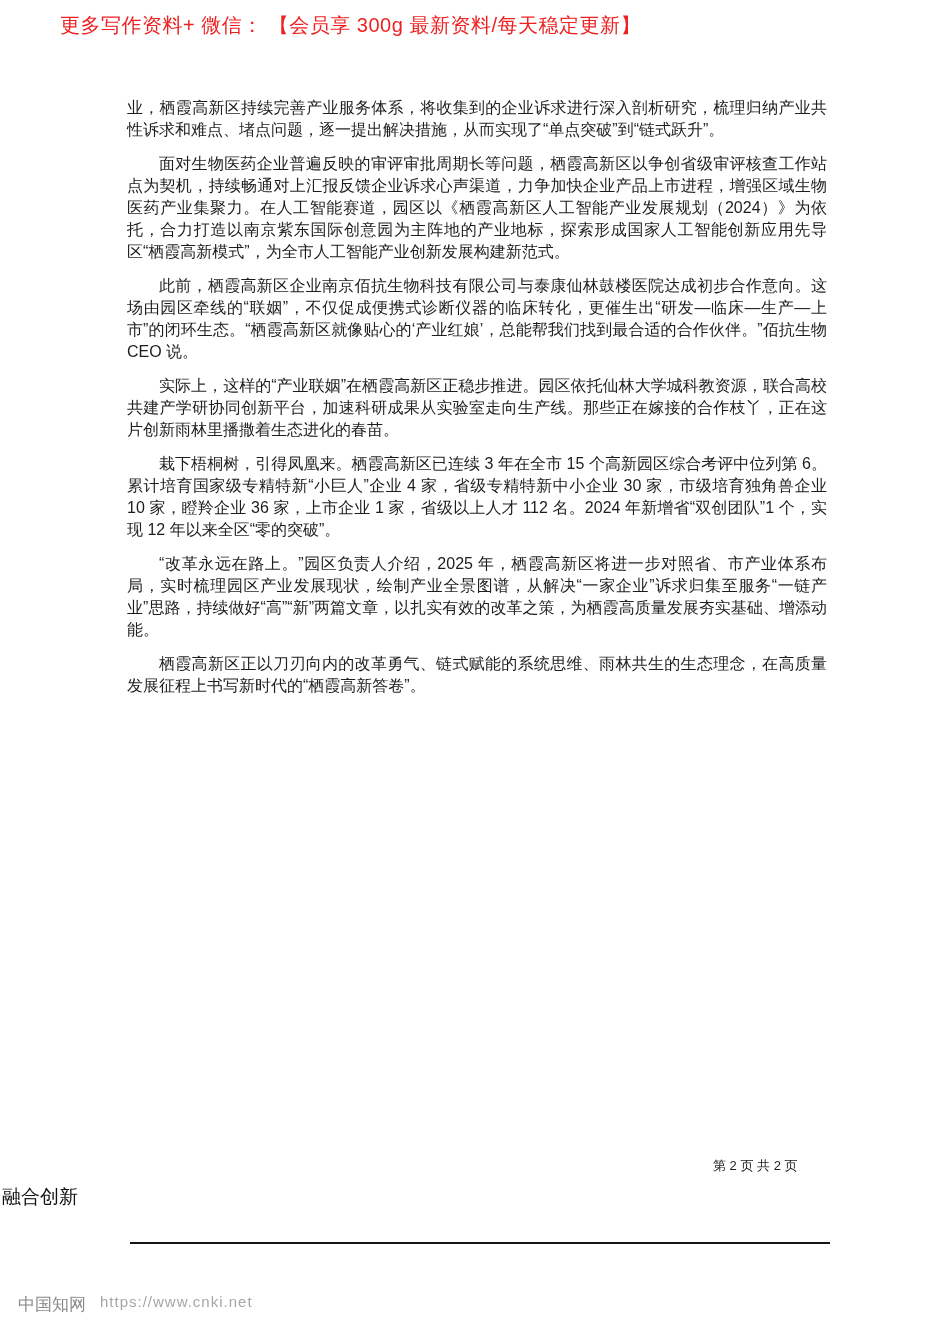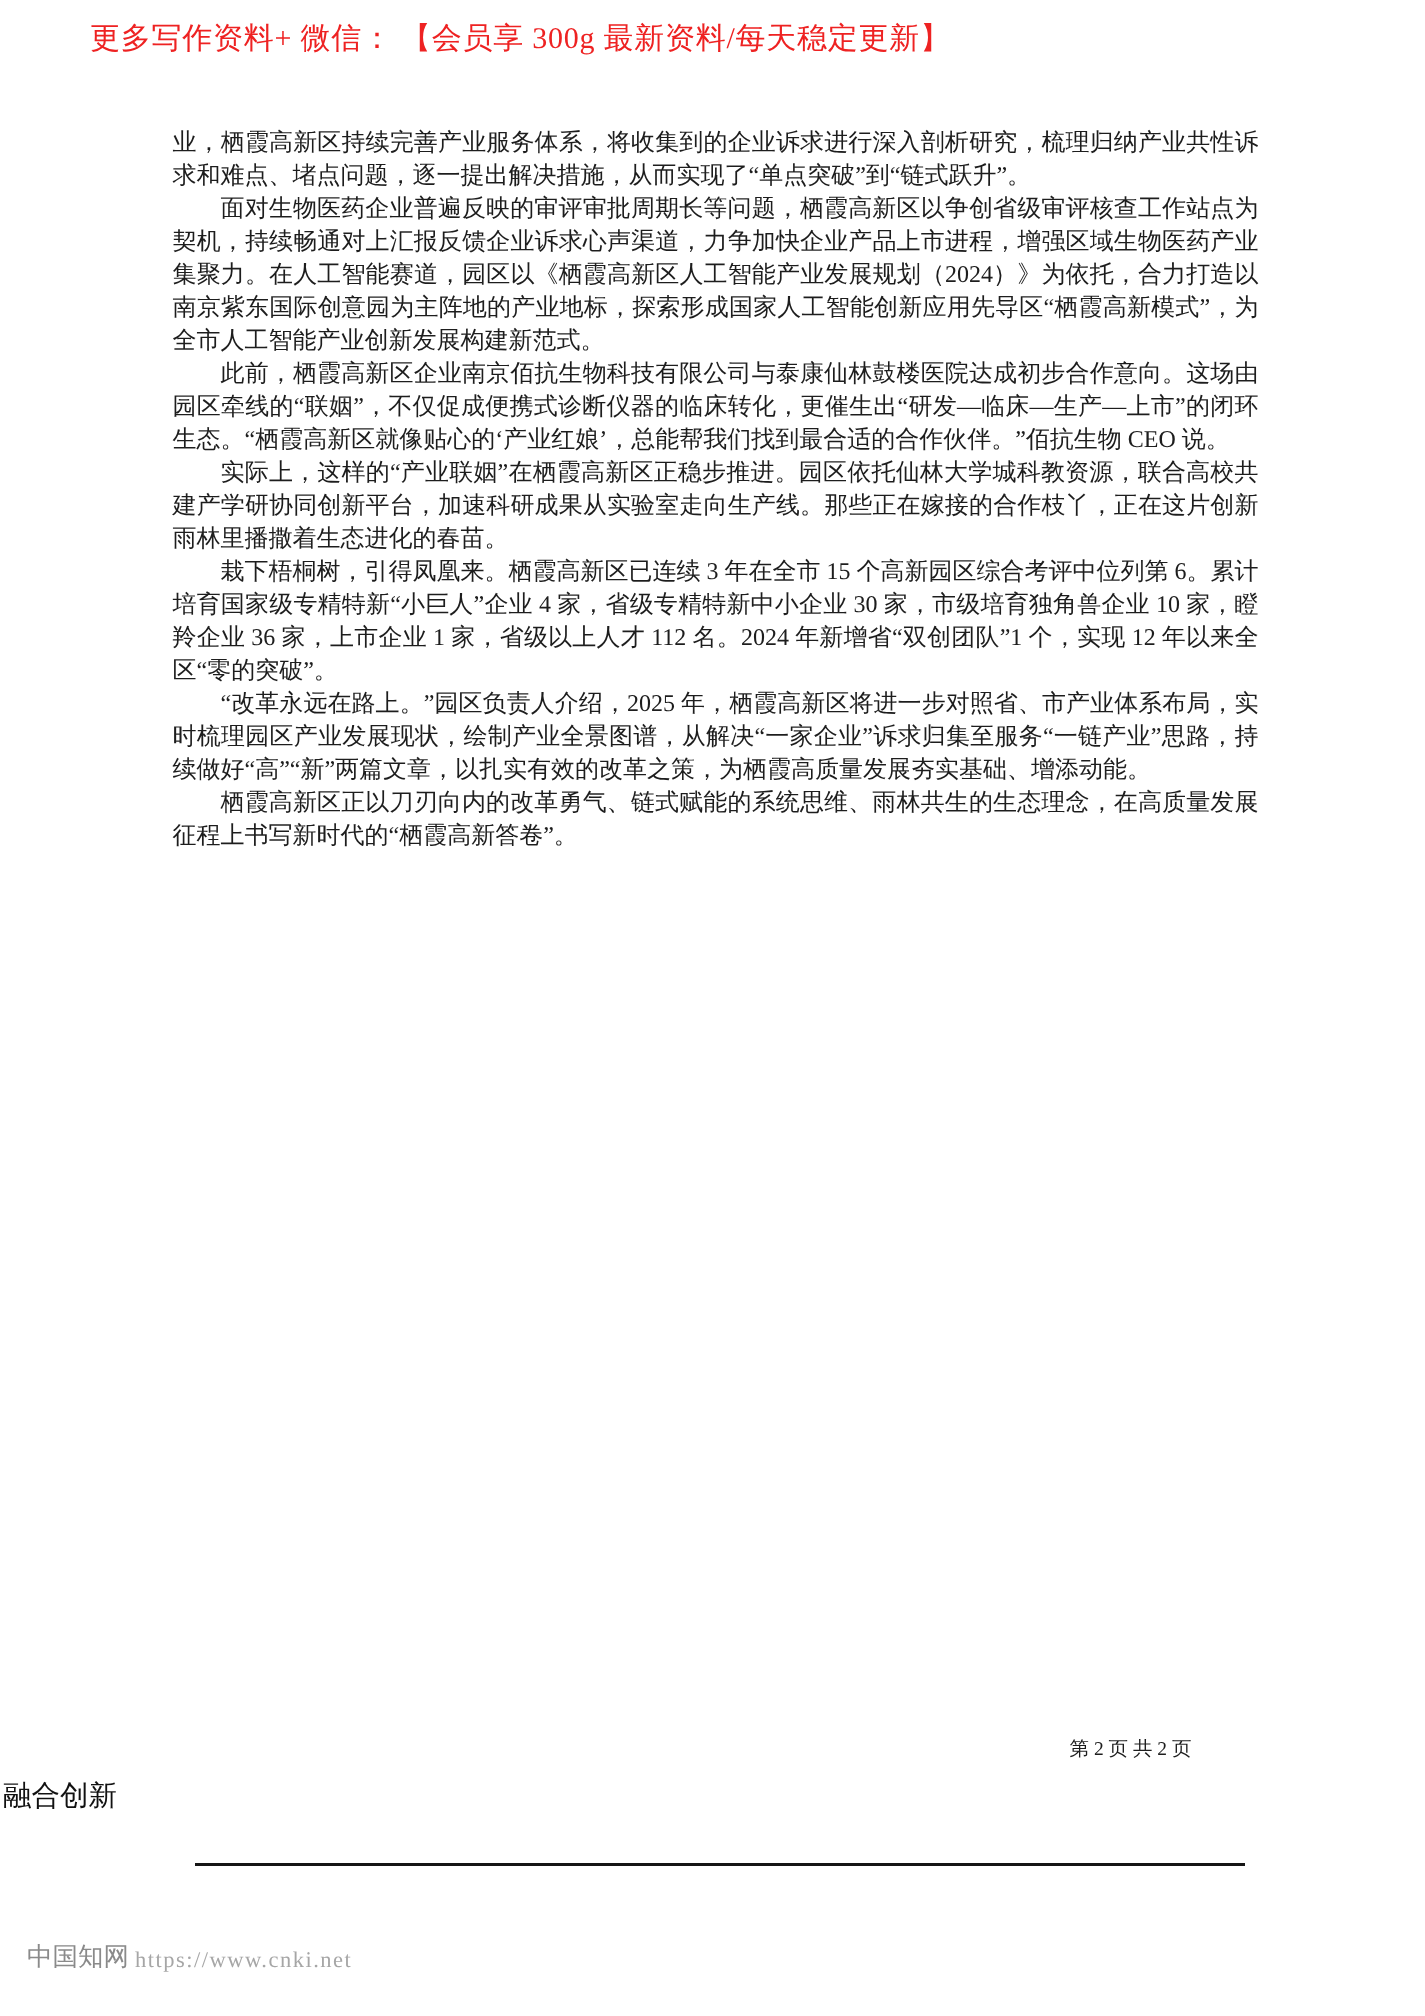--- a/index.html
+++ b/index.html
@@ -2,42 +2,42 @@
 <html><head>
 <meta charset="utf-8">
 <style>
   html, body { margin: 0; padding: 0; background: #ffffff; }
   .page {
     position: relative;
     width: 950px;
     height: 1344px;
     background: #ffffff;
     overflow: hidden;
-    font-family: Liberation Serif, serif;
+    font-family: Liberation Sans, sans-serif;
   }
   .promo {
     position: absolute;
     left: 60px;
     top: 12px;
     font-size: 20px;
     font-weight: 500;
     letter-spacing: 0.5px;
     white-space: nowrap;
   }
   .body-text {
     position: absolute;
     left: 115px;
     top: 85px;
     width: 724px;
     font-size: 16px;
     line-height: 22px;
     color: #1d1d1d;
     text-align: justify;
   }
-  .body-text p { margin: 0; text-indent: 2em; }
+  .body-text p { margin: 12px; text-indent: 2em; }
   .body-text p.no-indent { text-indent: 0; }
   .page-num {
     position: absolute;
     left: 713px;
     top: 1157px;
     font-size: 13px;
     color: #1d1d1d;
     white-space: nowrap;
   }
   .library {
@@ -54,22 +54,22 @@
     top: 1242px;
     width: 700px;
     height: 2px;
     background: #151515;
   }
   .cnki {
     position: absolute;
     left: 18px;
     top: 1293px;
     display: flex;
-    align-items: flex-end;
-    gap: 4px;
+    align-items: flex-start;
+    gap: 14px;
     white-space: nowrap;
   }
   .cnki-brand { font-size: 17px; color: #8a8a8a; }
   .cnki-url   { font-size: 15px; color: #a6a6a6; letter-spacing: 1px; }
 </style>
 </head>
 <body>
 
 <div class="page" style="background: rgb(255, 255, 255);">
 

